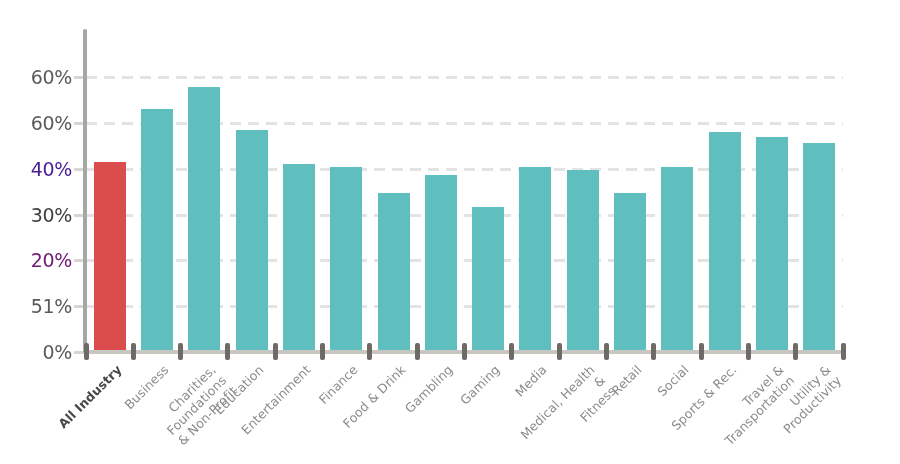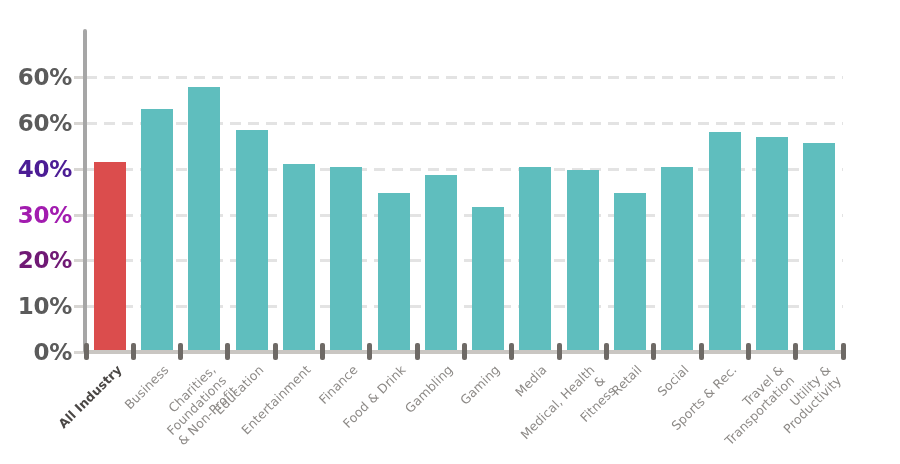--- a/index.html
+++ b/index.html
@@ -55,22 +55,22 @@
       rgba(255,255,255,0) 11px, rgba(255,255,255,0) 18px
     );
   }
 
   
   .y-tick-label {
     position: absolute;
     right: 0;
     width: 56px;
     text-align: right;
-    font-size: 23px;
-    font-weight: bold;
+    font-size: 19px;
+    font-weight: normal;
     color: #5b5b5b;
     letter-spacing: -0.3px;
     transform: translateY(-50%);
   }
   .y-axis-labels {
     position: absolute;
     left: 14px;
     top: 0;
     width: 58px;
     height: 464px;
@@ -150,23 +150,23 @@
       <div class="gridline" style="top: 122px;"></div>
       <div class="y-tick-stub" style="top: 122px;"></div>
       <div class="gridline" style="top: 76.2px;"></div>
       <div class="y-tick-stub" style="top: 76.2px;"></div>
     </div>
 
   <div class="y-axis-line"></div>
 
   <div class="y-axis-labels">
       <div class="y-tick-label" style="top: 352px; color: rgb(91, 91, 91);">0%</div>
-      <div class="y-tick-label" style="top: 306.2px; color: rgb(91, 91, 91);">10%</div>
+      <div class="y-tick-label" style="top: 306.2px; color: rgb(91, 91, 91);">51%</div>
       <div class="y-tick-label" style="top: 260.4px; color: #701a75;">20%</div>
-      <div class="y-tick-label" style="top: 214.6px; color: #a21caf;">30%</div>
+      <div class="y-tick-label" style="top: 214.6px; color: #404040;">30%</div>
       <div class="y-tick-label" style="top: 168.8px; color: #4c1d95;">40%</div>
       <div class="y-tick-label" style="top: 123px; color: rgb(91, 91, 91);">60%</div>
       <div class="y-tick-label" style="top: 77.2px; color: rgb(91, 91, 91);">60%</div>
     </div>
 
   <div class="bars-layer">
       <div class="bar" title="All Industry: 41.5%" style="left: 93.6562px; width: 32px; height: 190.07px; background: rgb(219, 77, 77);"></div>
       <div class="bar" title="Business: 53%" style="left: 140.969px; width: 32px; height: 242.74px; background: rgb(95, 190, 190);"></div>
       <div class="bar" title="Charities, Foundations &amp; Non-Profit: 57.8%" style="left: 188.281px; width: 32px; height: 264.724px; background: rgb(95, 190, 190);"></div>
       <div class="bar" title="Education: 48.5%" style="left: 235.594px; width: 32px; height: 222.13px; background: rgb(95, 190, 190);"></div>

